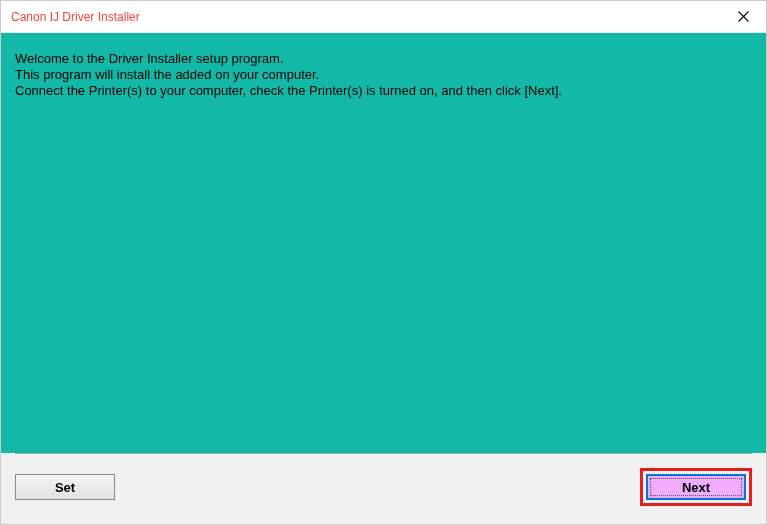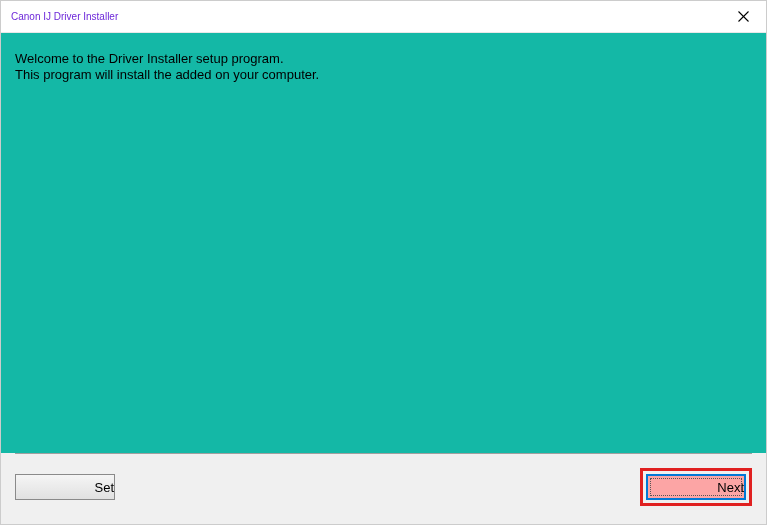--- a/index.html
+++ b/index.html
@@ -25,22 +25,22 @@
     .titlebar {
       height: 32px;
       background: #fff;
       display: flex;
       align-items: center;
       padding: 0 0 0 10px;
       border-bottom: 1px solid #e8e8e8;
     }
     .titlebar-title {
       flex: 1;
-      font-size: 10px;
-      color: #6d28d9;
+      font-size: 12px;
+      color: #ef4444;
     }
     .close-btn {
       width: 46px;
       height: 32px;
       display: flex;
       align-items: center;
       justify-content: center;
       cursor: pointer;
     }
     .close-btn svg {
@@ -68,34 +68,35 @@
       justify-content: space-between;
       align-items: center;
       padding: 0 14px 18px 14px;
     }
     .btn {
       width: 100px;
       height: 26px;
       font-family: inherit;
       font-size: 13px;
       cursor: pointer;
-      text-align: right;
+      text-align: center;
+      font-weight: bold;
     }
     .btn-set {
       background: linear-gradient(#f5f5f5, #e1e1e1);
       border: 1px solid #8a8a8a;
       color: #000;
     }
     .next-wrap {
       border: 3px solid #e02020;
       padding: 3px;
       display: inline-block;
     }
     .btn-next {
-      background: #fca5a5;
+      background: #f0abfc;
       border: 2px solid #0078d7;
       color: #000;
       outline: 1px dotted #555;
       outline-offset: -5px;
     }
   </style>
 </head>
 <body>
 
 <div class="window">
@@ -105,20 +106,21 @@
       <svg viewBox="0 0 11 11">
         <line x1="0.5" y1="0.5" x2="10.5" y2="10.5" stroke="#000" stroke-width="1.1"></line>
         <line x1="10.5" y1="0.5" x2="0.5" y2="10.5" stroke="#000" stroke-width="1.1"></line>
       </svg>
     </div>
   </div>
 
   <div class="content">
     <p>Welcome to the Driver Installer setup program.</p>
     <p>This program will install the added on your computer.</p>
+    <p>Connect the Printer(s) to your computer, check the Printer(s) is turned on, and then click [Next].</p>
   </div>
 
   <hr class="separator">
 
   <div class="button-row">
     <button class="btn btn-set">Set</button>
     <span class="next-wrap">
       <button class="btn btn-next">Next</button>
     </span>
   </div>

